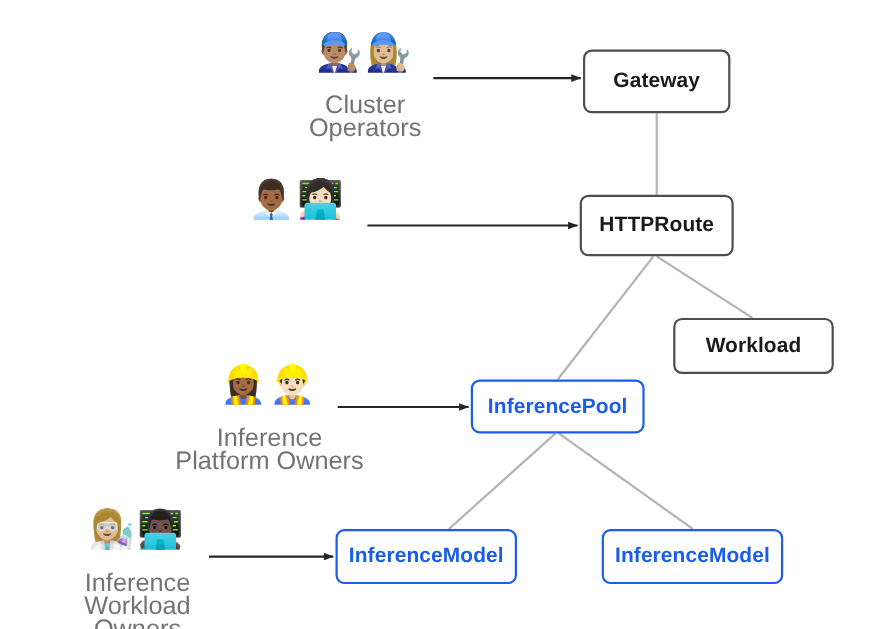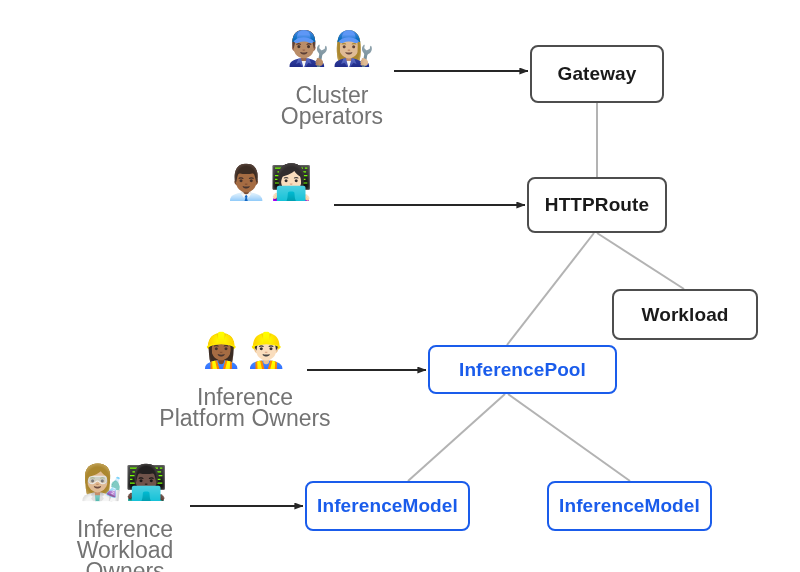--- a/index.html
+++ b/index.html
@@ -123,21 +123,21 @@
   </div>
 
   <div class="node plain" style="left:530px; top:45px; width:134px; height:58px;">
     <span>Gateway</span>
   </div>
 
   <div class="node plain" style="left:612px; top:289px; width:146px; height:51px;">
     <span>Workload</span>
   </div>
 
-  <div class="node accent" style="left:428px; top:345px; width:189px; height:49px;">
+  <div class="node accent" style="left:428px; top:345px; width:158px; height:49px;">
     <span>InferencePool</span>
   </div>
 
   <div class="node accent" style="left:305px; top:481px; width:165px; height:50px;">
     <span>InferenceModel</span>
   </div>
 
   <div class="node accent" style="left:547px; top:481px; width:165px; height:50px;">
     <span>InferenceModel</span>
   </div>

